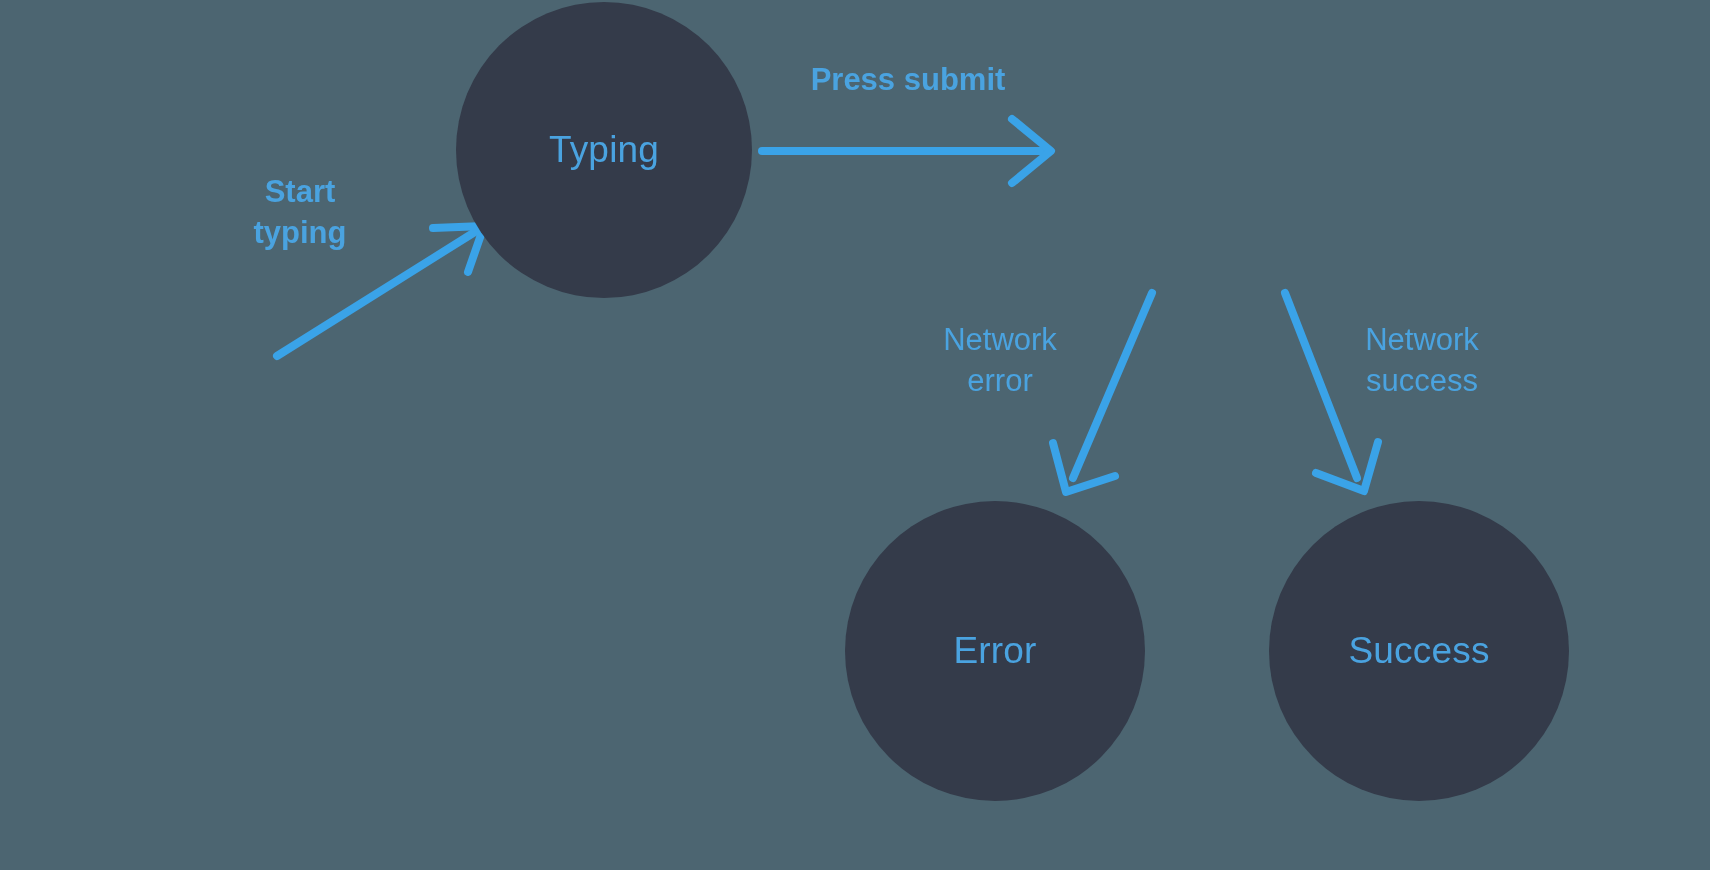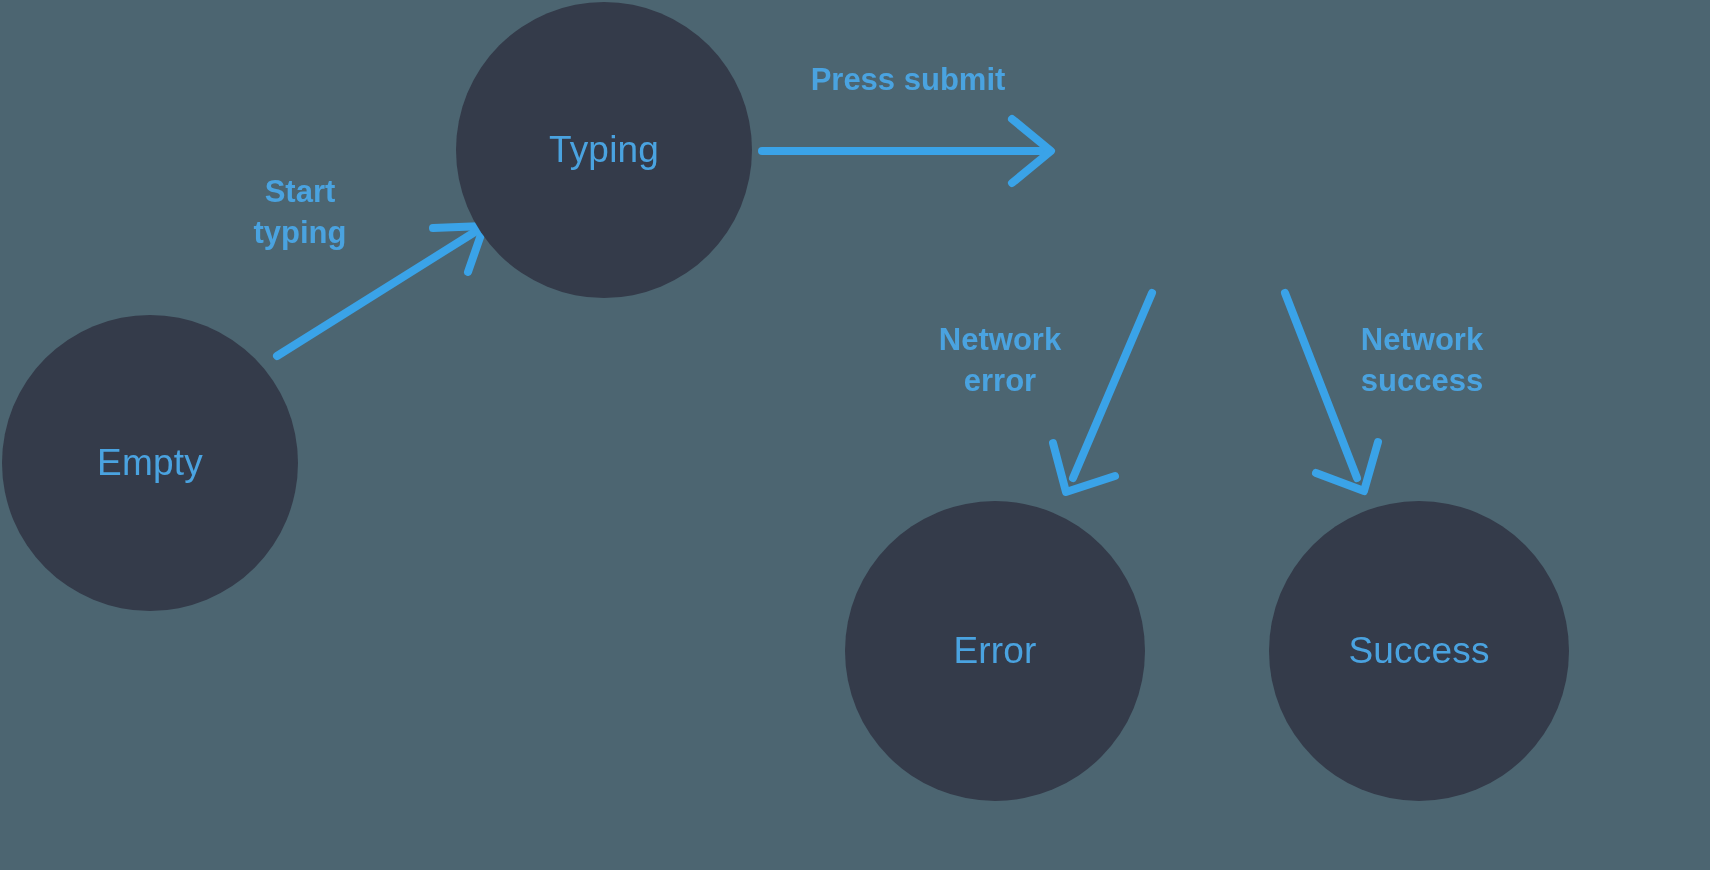--- a/index.html
+++ b/index.html
@@ -34,21 +34,21 @@
   .edge-label {
     position: absolute;
     color: #4aa3e0;
     font-size: 31px;
     line-height: 1.32;
     text-align: center;
     white-space: pre-line;
   }
   .edge-label.bold { font-weight: 700; }
   .edge-label.medium { font-weight: 600; }
-  .edge-label.plain { font-weight: 700; }
+  .edge-label.plain { font-weight: 400; }
   svg.arrows {
     position: absolute;
     left: 0;
     top: 0;
     width: 1710px;
     height: 870px;
     overflow: visible;
   }
 </style>
 </head>
@@ -72,23 +72,20 @@
       <line x1="1152" y1="293" x2="1073" y2="478" stroke="#3aa3e8" stroke-width="8" stroke-linecap="round"></line>
       <polyline points="1053,443 1066,492 1115,476" fill="none" stroke="#3aa3e8" stroke-width="8" stroke-linecap="round" stroke-linejoin="round"></polyline>
     </g>
 
     <g>
       <line x1="1285" y1="293" x2="1357" y2="478" stroke="#3aa3e8" stroke-width="8" stroke-linecap="round"></line>
       <polyline points="1316,473 1364,491 1378,442" fill="none" stroke="#3aa3e8" stroke-width="8" stroke-linecap="round" stroke-linejoin="round"></polyline>
     </g>
   </svg>
 
-  <div class="state-node" style="left:2px; top:315px; width:296px; height:296px;">
-    <span class="state-label">Empty</span>
-  </div>
 
   <div class="state-node" style="left:456px; top:2px; width:296px; height:296px;">
     <span class="state-label">Typing</span>
   </div>
 
 
   <div class="state-node" style="left:845px; top:501px; width:300px; height:300px;">
     <span class="state-label">Error</span>
   </div>
 

